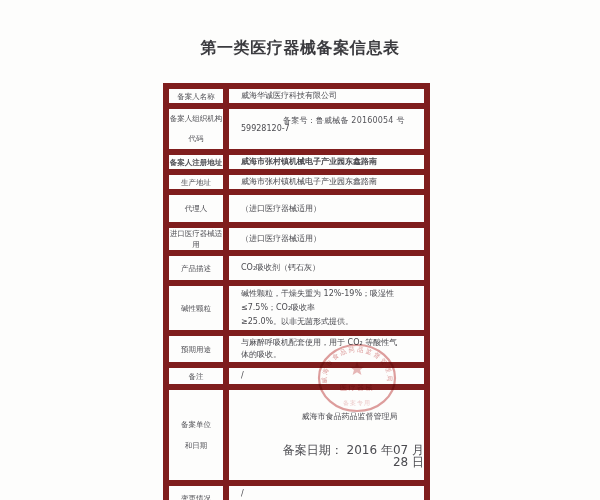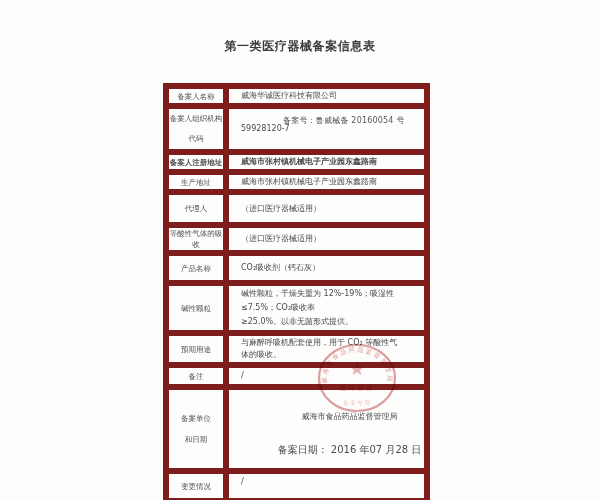--- a/index.html
+++ b/index.html
@@ -7,21 +7,21 @@
     width:600px; height:500px;
     background:#ffffff;
     font-family:"DejaVu Sans", sans-serif;
   }
   .page {
     position:relative; width:600px; height:500px;
     background:#fdfdfc; overflow:hidden; color:#4a4a4f;
   }
   .title {
     position:absolute; top:38px; left:0; width:600px;
-    text-align:center; font-size:12px; font-weight:bold;
+    text-align:center; font-size:16px; font-weight:bold;
     color:#3b3b3f; letter-spacing:0.6px; margin:0;
   }
   .record-no {
     position:absolute; top:67px; left:283px;
     font-size:8px; color:#55555a; letter-spacing:0.2px;margin-top:48px;
   }
   table.info-table {
     position:absolute; left:163px; top:83px; width:267px;
     border-collapse:collapse; table-layout:fixed;
   }
@@ -57,21 +57,21 @@
   tr.r13 { height:30px; }
   tr.r2  .lbl { line-height:20px; }
   tr.r12 .lbl { line-height:21px; }
   tr.r9  .val { line-height:14px; }
   tr.r13 .val { vertical-align:top; padding-top:2px; }
   .filing-cell {
     text-align:center;
     padding:9px 0 0 46px;
   }
   .agency { font-size:8px; margin-bottom:9px; }
-  .filing-date { font-size:10px; }
+  .filing-date { font-size:12px;text-align:right; }
   .stamp {
     position:absolute; left:315px; top:341px;
     width:84px; height:76px;
     mix-blend-mode:multiply; opacity:0.9;
     pointer-events:none;
   }
 </style>
 </head>
 <body>
 
@@ -98,25 +98,25 @@
     </tr>
     <tr class="r4">
       <td class="lbl">生产地址</td>
       <td class="val">威海市张村镇机械电子产业园东鑫路南</td>
     </tr>
     <tr class="r5">
       <td class="lbl">代理人</td>
       <td class="val">（进口医疗器械适用）</td>
     </tr>
     <tr class="r6">
-      <td class="lbl">等酸性气体的吸收</td>
+      <td class="lbl">进口医疗器械适用</td>
       <td class="val">（进口医疗器械适用）</td>
     </tr>
     <tr class="r7">
-      <td class="lbl">产品名称</td>
+      <td class="lbl">产品描述</td>
       <td class="val">CO₂吸收剂（钙石灰）</td>
     </tr>
     <tr class="r9">
       <td class="lbl">碱性颗粒</td>
       <td class="val">碱性颗粒，干燥失重为 12%-19%；吸湿性≤7.5%；CO₂吸收率
 ≥25.0%。以非无菌形式提供。</td>
     </tr>
     <tr class="r10">
       <td class="lbl">预期用途</td>
       <td class="val">与麻醉呼吸机配套使用，用于 CO₂ 等酸性气体的吸收。</td>

